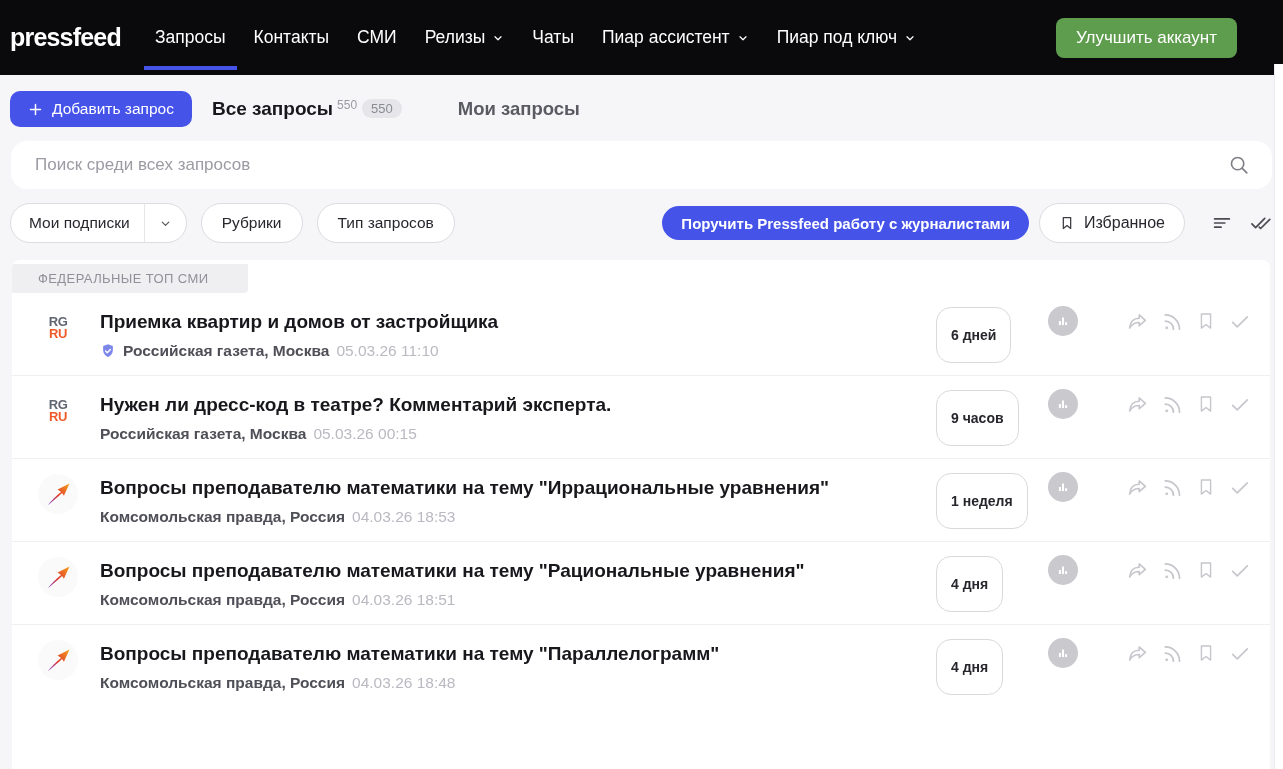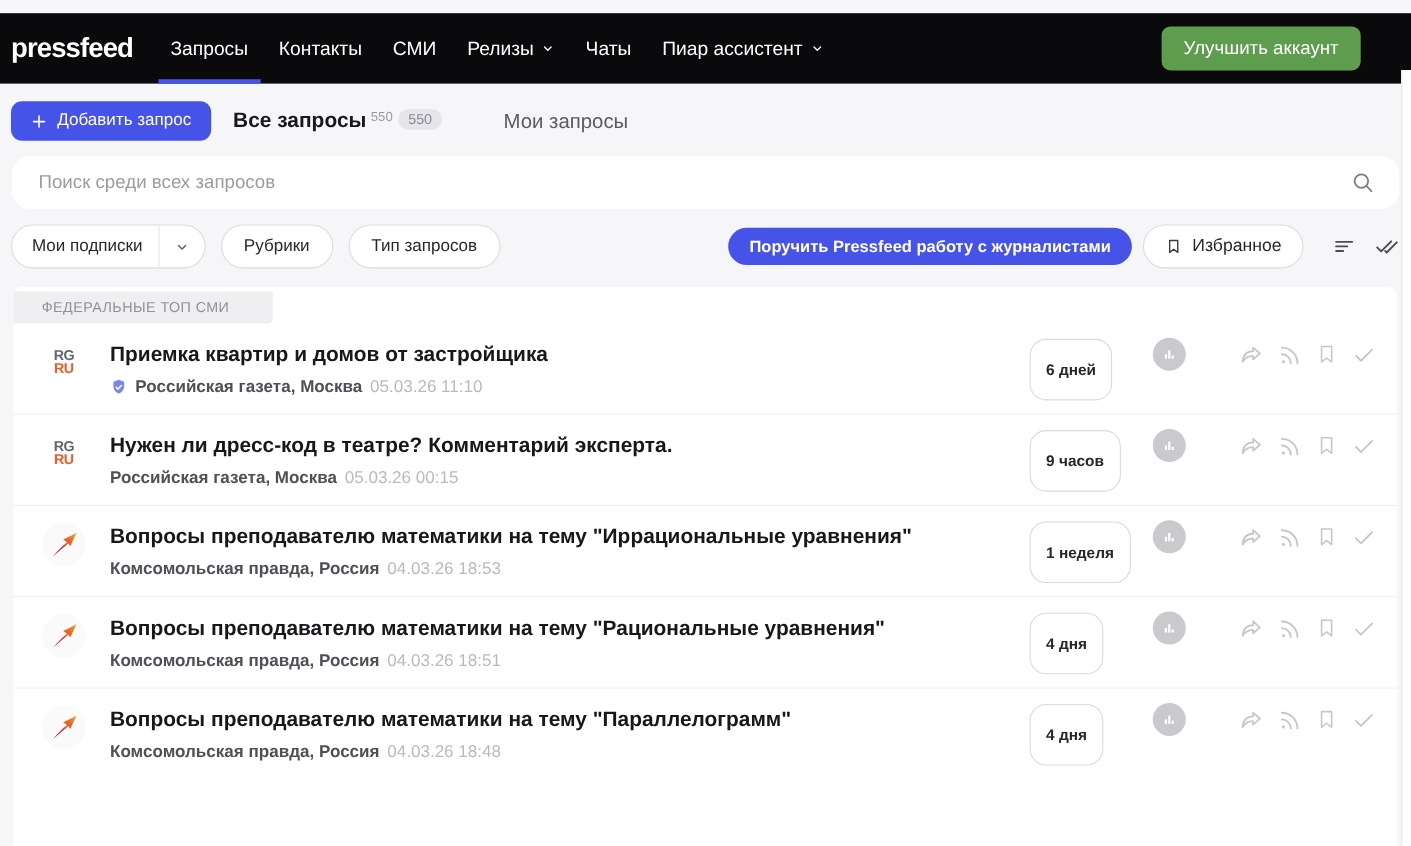--- a/index.html
+++ b/index.html
@@ -4,40 +4,40 @@
 <style>
   :root{
     --accent:#4553e9; --green:#5f9d4e; --page:#f6f6f8; --card:#ffffff;
     --ink:#17171c; --gray:#5a5a63; --lightgray:#b9b9c1; --icon:#c6c6cc;
   }
   *{box-sizing:border-box; margin:0; padding:0;}
   html,body{width:1283px; height:769px; overflow:hidden;}
   body{font-family:"Liberation Sans", sans-serif; background:var(--page);}
 
   
-  .topbar{height:64px; background:#0a0a0c; display:flex; align-items:center; padding:0 46px 0 10px;margin-top:12px;}
+  .topbar{height:75px; background:#0a0a0c; display:flex; align-items:center; padding:0 46px 0 10px;}
   .logo{color:#fff; font-size:25px; font-weight:700; letter-spacing:-0.8px; margin-right:20px;}
   .nav{display:flex; align-items:stretch; height:64px;}
   .nav-item{position:relative; display:flex; align-items:center; padding:0 11px; margin:0 3px;
     color:#fff; font-size:17.5px; font-weight:500; cursor:pointer; white-space:nowrap;}
   .nav-item.active::after{content:""; position:absolute; left:0; right:0; bottom:0; height:4px; background:var(--accent);}
   .nav-chevron{margin-left:7px; display:inline-flex;}
   .upgrade-btn{margin-left:auto; background:var(--green); color:#fff; border:none; border-radius:8px;
     font-family:inherit; font-size:17px; font-weight:500; padding:10px 20px; cursor:pointer;}
 
   
   .toolbar{display:flex; align-items:center; padding:16px 10px 12px 10px;}
   .add-btn{background:var(--accent); color:#fff; border:none; border-radius:10px; display:inline-flex;
     align-items:center; gap:9px; font-family:inherit; font-size:15.5px; font-weight:500; padding:9px 18px; cursor:pointer;}
   .tab-all{margin-left:20px; cursor:pointer;}
   .tab-all .tab-label{font-size:19px; font-weight:700; color:var(--ink);}
   .tab-sup{font-size:12px; color:#9a9aa2; vertical-align:top; margin-left:4px;}
   .tab-badge{display:inline-block; background:#e5e5ea; color:#8b8b94; font-size:13px; border-radius:10px;
     padding:2px 9px; margin-left:5px; vertical-align:2px;}
-  .tab-my{margin-left:56px; font-size:18.5px; font-weight:400; color:var(--gray); cursor:pointer;}
+  .tab-my{margin-left:56px; font-size:18.5px; font-weight:700; color:var(--gray); cursor:pointer;}
 
   
   .search-wrap{margin:2px 11px 0 11px; position:relative;}
   .search-input{width:100%; height:48px; border:none; border-radius:16px; background:#fff; outline:none;
     font-family:Liberation Sans, sans-serif; font-size:17px; color:#2a2a30; padding:0 56px 0 24px;}
   .search-input::placeholder{color:#9b9ba3;}
   .search-icon{position:absolute; right:22px; top:13px; color:#7e7e86;}
 
   
   .filters{display:flex; align-items:center; margin:14px 8px 0 10px;}
@@ -111,20 +111,28 @@
         <span>Чаты</span>
       </div>
       <div class="nav-item">
         <span>Пиар ассистент</span>
         <span class="nav-chevron">
           <svg width="12" height="12" viewBox="0 0 24 24" fill="none" stroke="#fff" stroke-width="2.4" stroke-linecap="round" stroke-linejoin="round">
             <path d="M6 9.5l6 6 6-6"></path>
           </svg>
         </span>
       </div>
+      <div class="nav-item">
+        <span>Пиар под ключ</span>
+        <span class="nav-chevron">
+          <svg width="12" height="12" viewBox="0 0 24 24" fill="none" stroke="#fff" stroke-width="2.4" stroke-linecap="round" stroke-linejoin="round">
+            <path d="M6 9.5l6 6 6-6"></path>
+          </svg>
+        </span>
+      </div>
     </nav>
   <button class="upgrade-btn">Улучшить аккаунт</button>
 </header>
 
 <div class="toolbar">
   <button class="add-btn">
     <span style="display:flex">
       <svg width="15" height="15" viewBox="0 0 24 24" fill="none" stroke="#fff" stroke-width="2.4" stroke-linecap="round">
           <path d="M12 4v16M4 12h16"></path>
         </svg>

